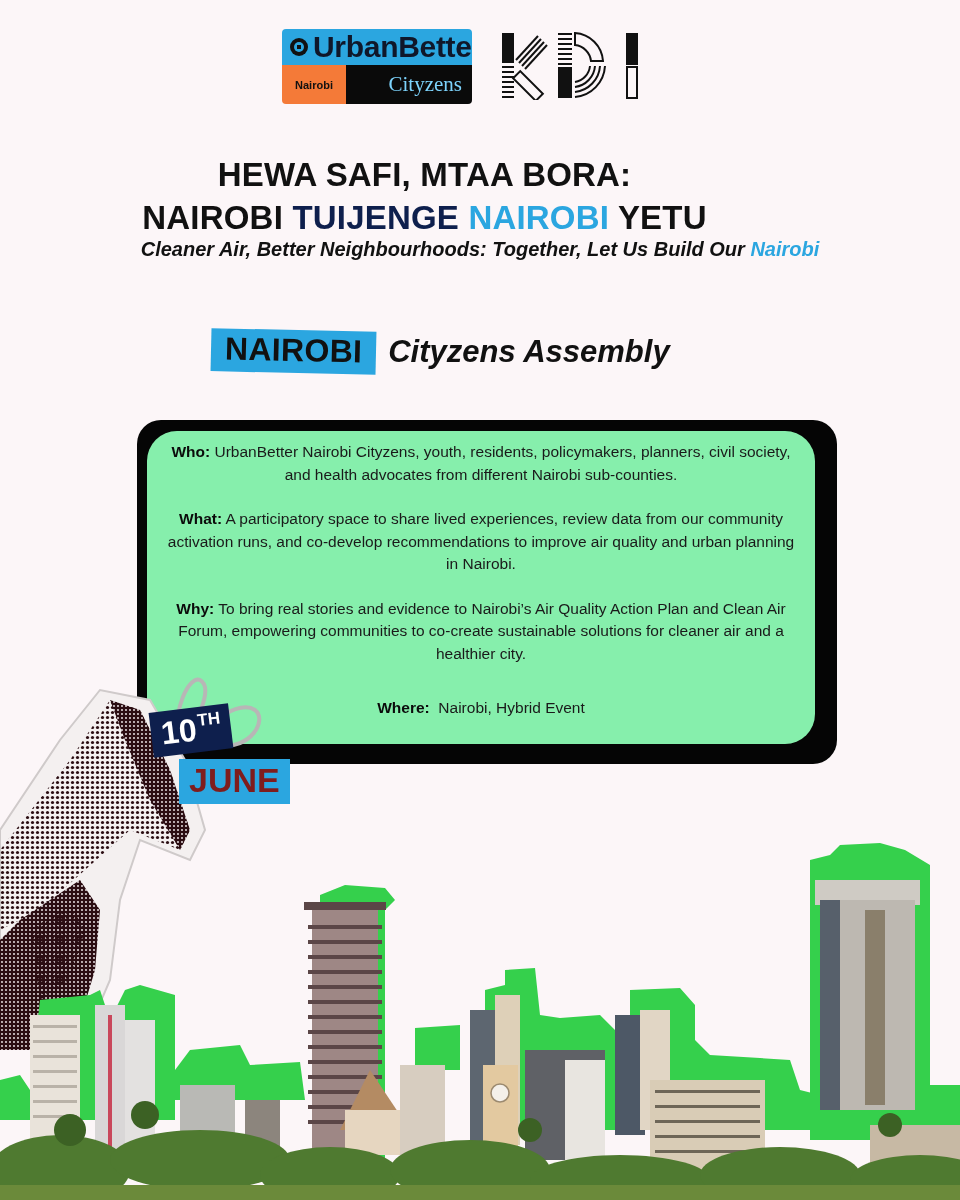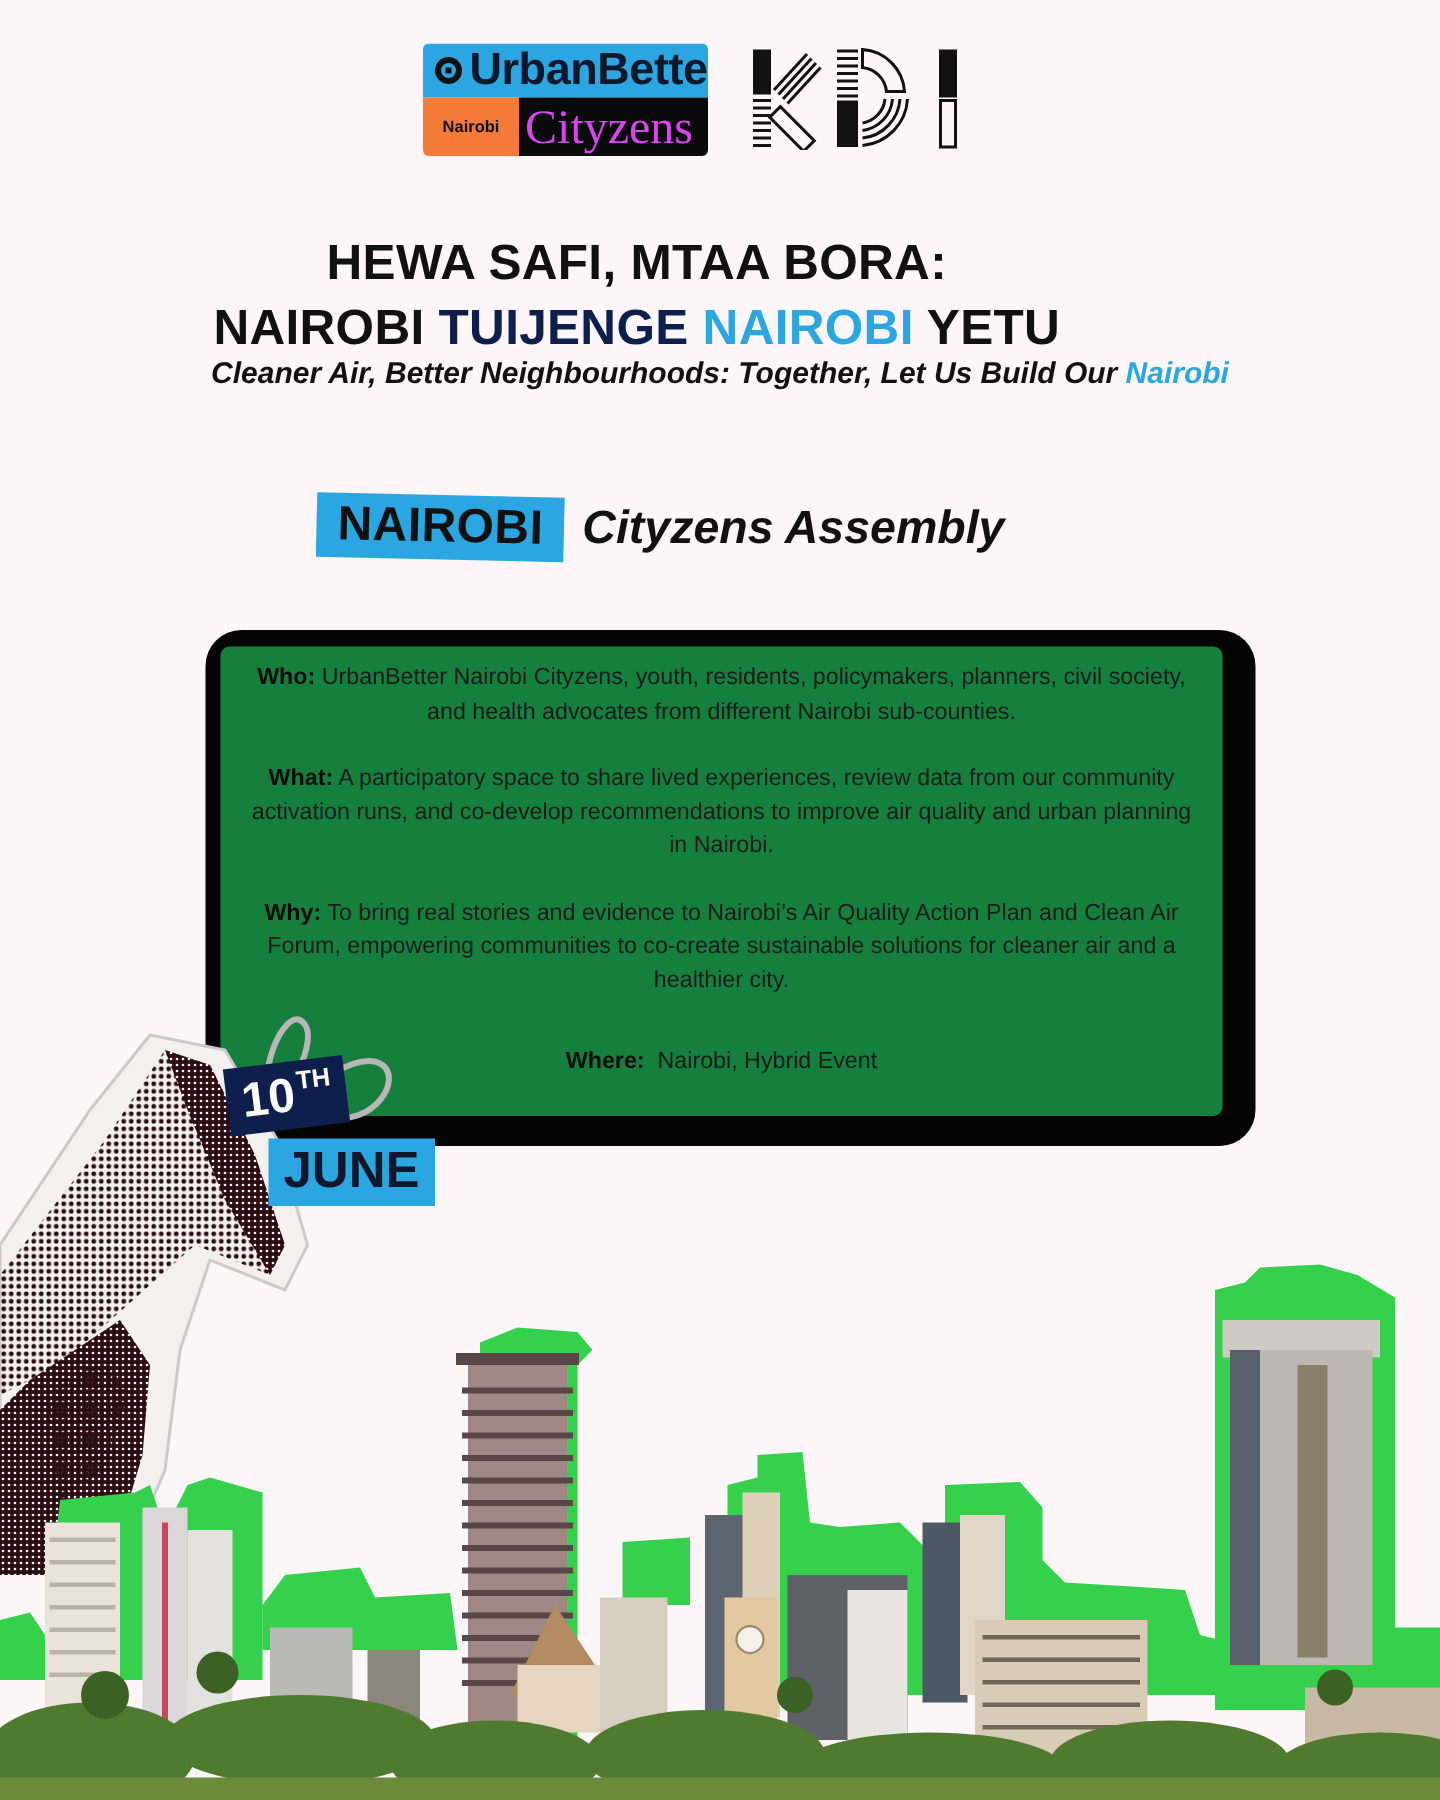--- a/index.html
+++ b/index.html
@@ -8,48 +8,48 @@
 
   
   .ub-logo { position: absolute; left: 282px; top: 29px; width: 190px; height: 75px; border-radius: 4px; overflow: hidden; }
   .ub-top { height: 36px; background: #2ba6e0; display: flex; align-items: center; padding-left: 8px; }
   .ub-mark { width: 18px; height: 18px; border-radius: 50%; background: #111; position: relative; margin-right: 5px; flex: none; }
   .ub-mark::before { content: ""; position: absolute; left: 4px; top: 4px; width: 10px; height: 10px; border-radius: 50%; background: #2ba6e0; }
   .ub-mark::after { content: ""; position: absolute; left: 7px; top: 7px; width: 4px; height: 4px; background: #111; }
   .ub-name { font-weight: 700; font-size: 30px; color: #0f172a; letter-spacing: -0.3px; }
   .ub-bottom { height: 39px; display: flex; }
   .ub-city { width: 64px; background: #f47a38; display: flex; align-items: center; justify-content: center; font-weight: 700; font-size: 11px; color: #111; }
-  .ub-cityzens { flex: 1; background: #0a0a0a; color: #d946ef; font-family: "Liberation Serif", "DejaVu Serif", serif; font-size: 32px; display: flex; align-items: center; justify-content: flex-end; padding-right: 10px; }
+  .ub-cityzens { flex: 1; background: #0a0a0a; color: #7dd3fc; font-family: "Liberation Serif", "DejaVu Serif", serif; font-size: 21px; display: flex; align-items: center; justify-content: flex-end; padding-right: 10px; }
 
   .kdi-logo { position: absolute; left: 498px; top: 30px; width: 145px; height: 70px; }
 
   
   .headline { position: absolute; left: 0; width: 849px; text-align: center; font-weight: 900; font-size: 33px; line-height: 42px; letter-spacing: 0.2px; }
   .h1 { top: 154px; }
   .h2 { top: 197px; }
   .dark-navy { color: #0e1f4d; }
   .sky { color: #2ba6e0; }
   .tagline { position: absolute; top: 238px; left: 0; width: 960px; text-align: center; font-style: italic; font-weight: 700; font-size: 20px; }
 
   
   .assembly { position: absolute; top: 330px; left: 211px; display: flex; align-items: center; }
   .nairobi-tag { background: #2ba6e0; padding: 2px 14px 4px; font-weight: 900; font-size: 32px; color: #111; transform: rotate(1.3deg); letter-spacing: 0.3px; }
   .assembly-text { margin-left: 12px; font-style: italic; font-weight: 700; font-size: 31px; }
 
   
   .card-shadow { position: absolute; left: 137px; top: 420px; width: 700px; height: 344px; background: #050505; border-radius: 24px; }
-  .card { position: absolute; left: 147px; top: 431px; width: 668px; height: 313px; background: #15803d; border-radius: 6px; padding: 10px 20px; text-align: center; font-size: 15.5px; line-height: 22.5px; color: #1a1a1a; }
+  .card { position: absolute; left: 147px; top: 431px; width: 668px; height: 313px; background: #86efac; border-radius: 30px; padding: 10px 20px; text-align: center; font-size: 15.5px; line-height: 22.5px; color: #1a1a1a; }
   .card p { margin-bottom: 22px; }
   .card b { font-weight: 700; color: #0b0b0b; }
 
   
   .loop { position: absolute; left: 160px; top: 670px; width: 110px; height: 90px; }
   .date-10 { position: absolute; left: 151px; top: 708px; background: #0e1f4d; color: #fff; font-weight: 900; font-size: 32px; padding: 4px 10px 4px 10px; transform: rotate(-7deg); }
   .date-10 sup { font-size: 17px; vertical-align: 14px; margin-left: 2px; }
-  .date-june { position: absolute; left: 179px; top: 759px; background: #2ba6e0; color: #0f172a; font-weight: 900; font-size: 34px; padding: 2px 10px 4px; }
+  .date-june { position: absolute; left: 179px; top: 759px; background: #2ba6e0; color: #7f1d1d; font-weight: 900; font-size: 34px; padding: 2px 10px 4px; }
 
   
   .megaphone { position: absolute; left: 0; top: 680px; width: 210px; height: 370px; }
 
   
   .skyline { position: absolute; left: 0; top: 840px; width: 960px; height: 360px; }
 </style>
 </head>
 <body>
 

